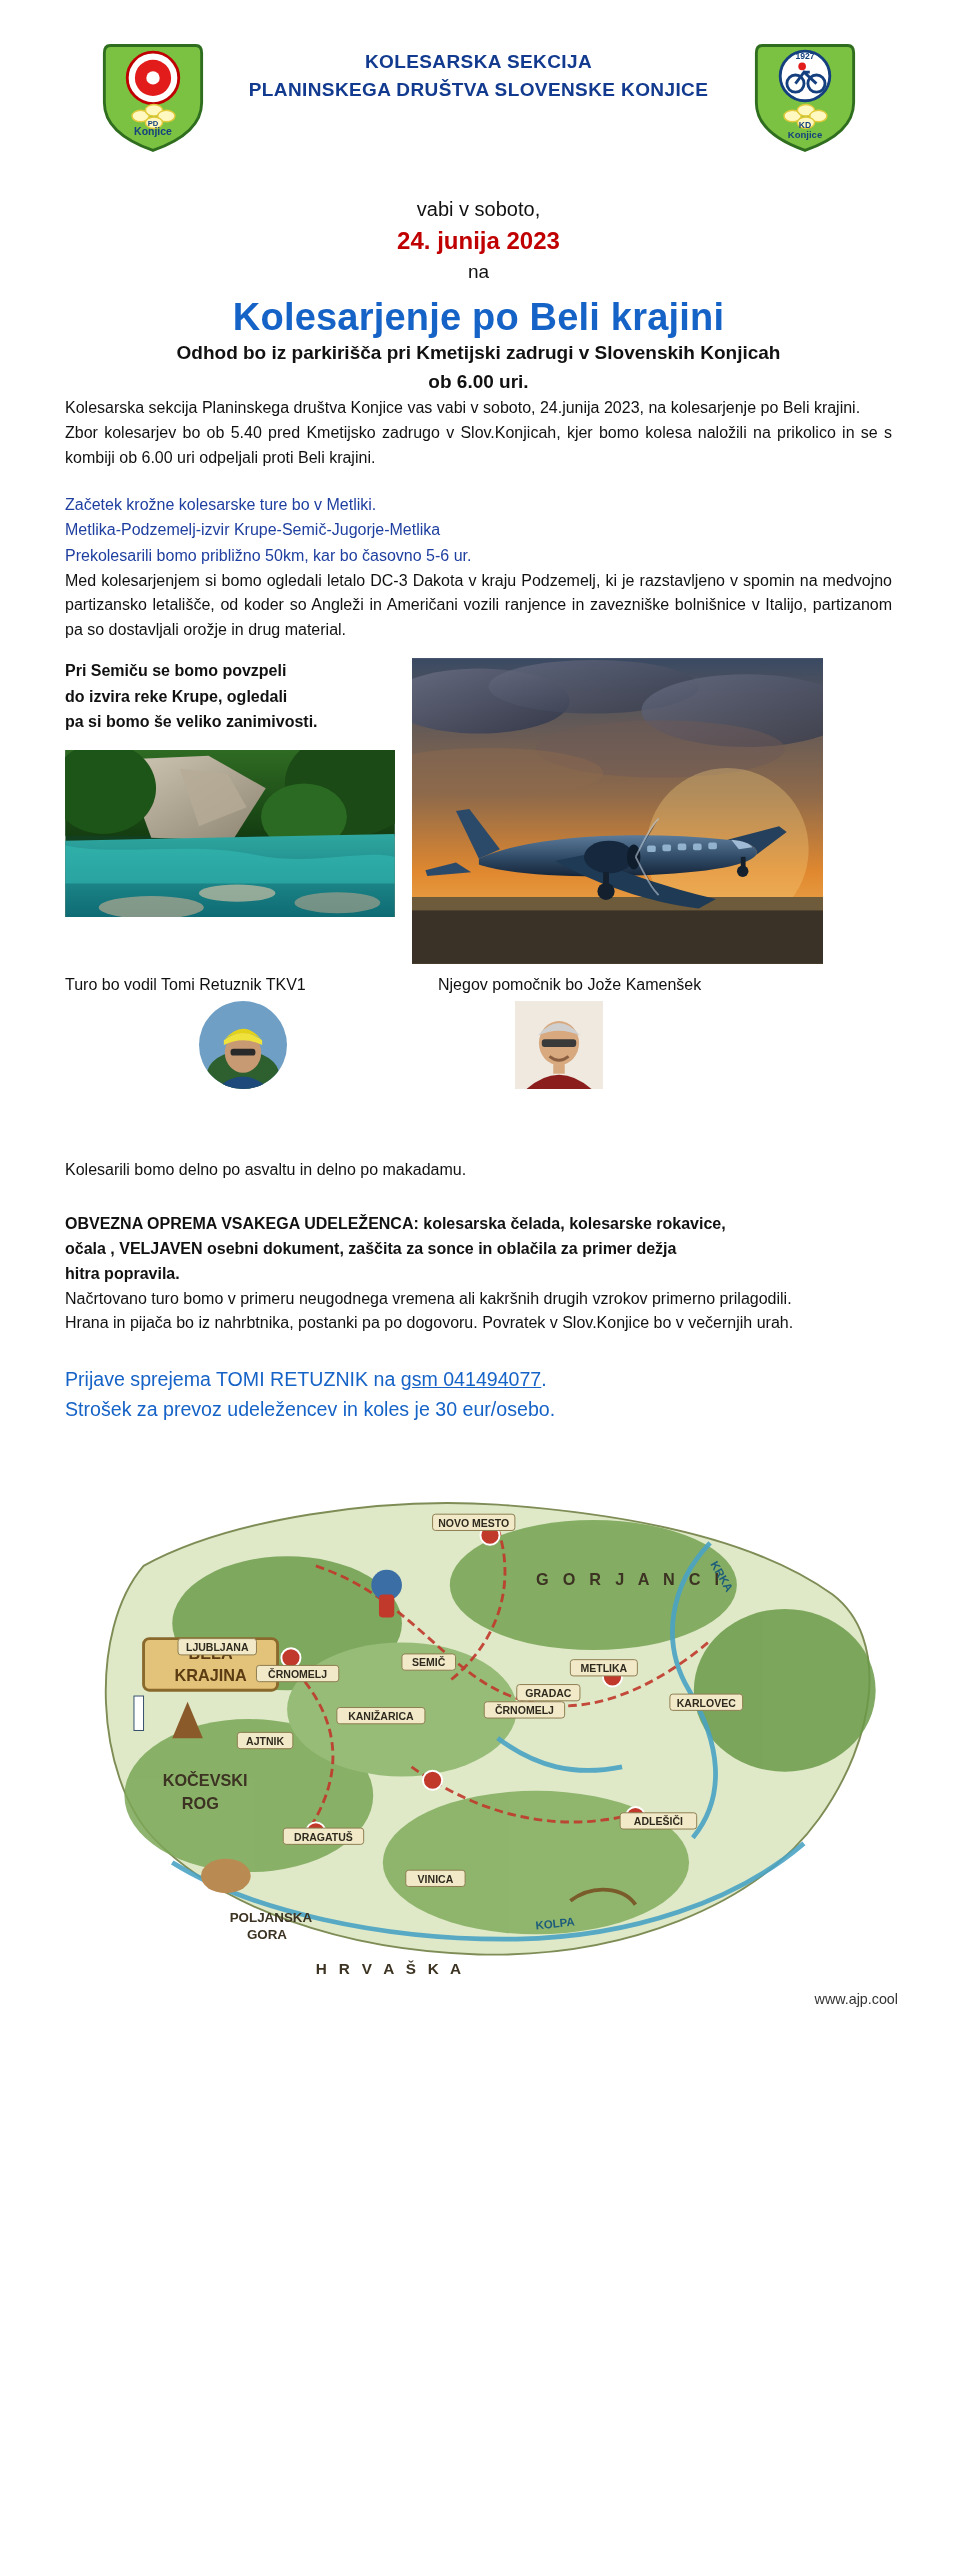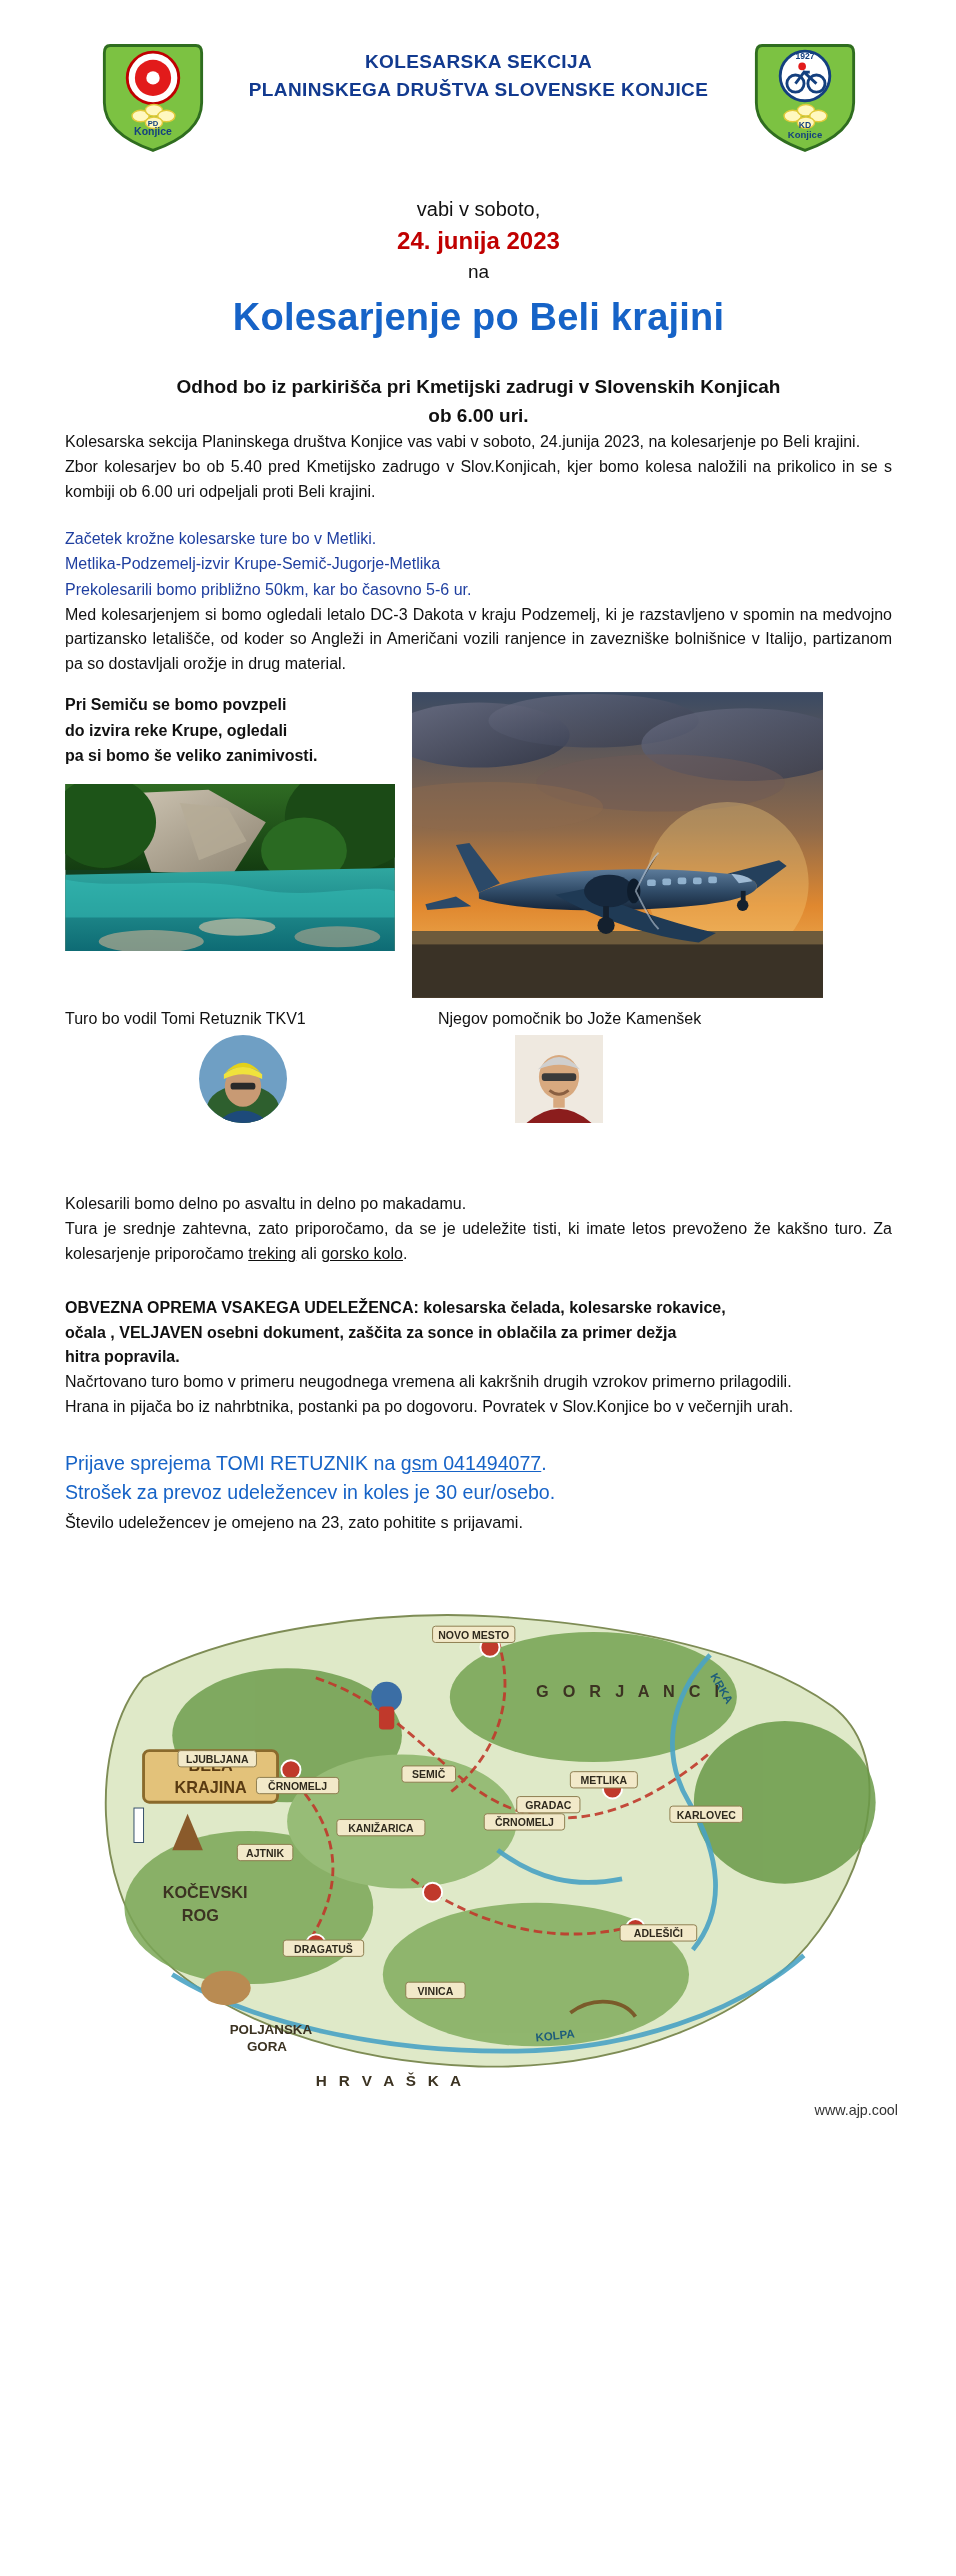--- a/index.html
+++ b/index.html
@@ -81,21 +81,20 @@
 
   
   .content {
     padding: 0 65px 0 65px;
   }
   .depart {
     text-align: center;
     font-size: 19px;
     font-weight: bold;
     color: #111111;
-    margin-top: 34px;
     line-height: 1.5;
   }
 
   p.body {
     font-size: 16px;
     line-height: 1.55;
     text-align: justify;
     margin: 0;
     color: #111111;
   }
@@ -415,39 +414,35 @@
           <path d="M24 36 Q46 10 68 36 Q46 26 24 36 Z" fill="#cfcfcf"></path>
           <rect x="28" y="40" width="36" height="8" rx="3" fill="#3a3a3a"></rect>
           <path d="M36 58 Q46 66 56 58" stroke="#8a5f41" stroke-width="3" fill="none"></path>
           <path d="M12 92 Q46 62 80 92 Z" fill="#8b1d1d"></path>
           <rect x="40" y="66" width="12" height="10" fill="#d8a97f"></rect>
         </svg>
       </div>
     </div>
 
     <p class="body" style="margin-top:42px">Kolesarili bomo delno po asvaltu in delno po makadamu.</p>
-    <p class="body">
-      <span>Tura je srednje zahtevna, zato priporočamo, da se je udeležite tisti, ki imate letos prevoženo že kakšno turo. Za kolesarjenje priporočamo </span><span class="u">treking</span><span> ali </span><span class="u">gorsko kolo</span><span>.</span>
-    </p>
 
     <div class="bold-block gap-lg">
       <div>OBVEZNA  OPREMA  VSAKEGA  UDELEŽENCA: kolesarska  čelada,  kolesarske  rokavice,</div>
       <div>očala , VELJAVEN osebni dokument, zaščita za sonce in oblačila za primer dežja</div>
       <div>hitra popravila.</div>
     </div>
 
     <p class="body gap-lg">Načrtovano turo bomo v primeru neugodnega vremena ali kakršnih drugih vzrokov primerno prilagodili.</p>
     <p class="body gap-md">Hrana in pijača bo iz nahrbtnika, postanki pa po dogovoru. Povratek v Slov.Konjice bo v večernjih urah.</p>
 
     <div class="signup">
       <div class="signup-l1">
         <span>Prijave sprejema TOMI RETUZNIK na </span><span class="u">gsm 041494077</span><span>.</span>
       </div>
       <div class="signup-l2">Strošek za prevoz udeležencev in koles je 30 eur/osebo.</div>
-      <div class="signup-l3">Število udeležencev je omejeno na 23, zato pohitite s prijavami.</div>
     </div>
   </div>
 
   <div class="bike-badge">
     <svg width="210" height="124" viewBox="0 0 220 130" aria-hidden="true">
       <defs>
         <path id="arcpath" d="M10 72 A105 78 0 0 1 200 22"></path>
       </defs>
       <text font-size="11" fill="#1663c7" font-family="Liberation Sans, sans-serif" font-weight="bold">
         <textPath href="#arcpath" startOffset="2%">KO KOLESARJENJE POSTANE UŽITEK</textPath>

